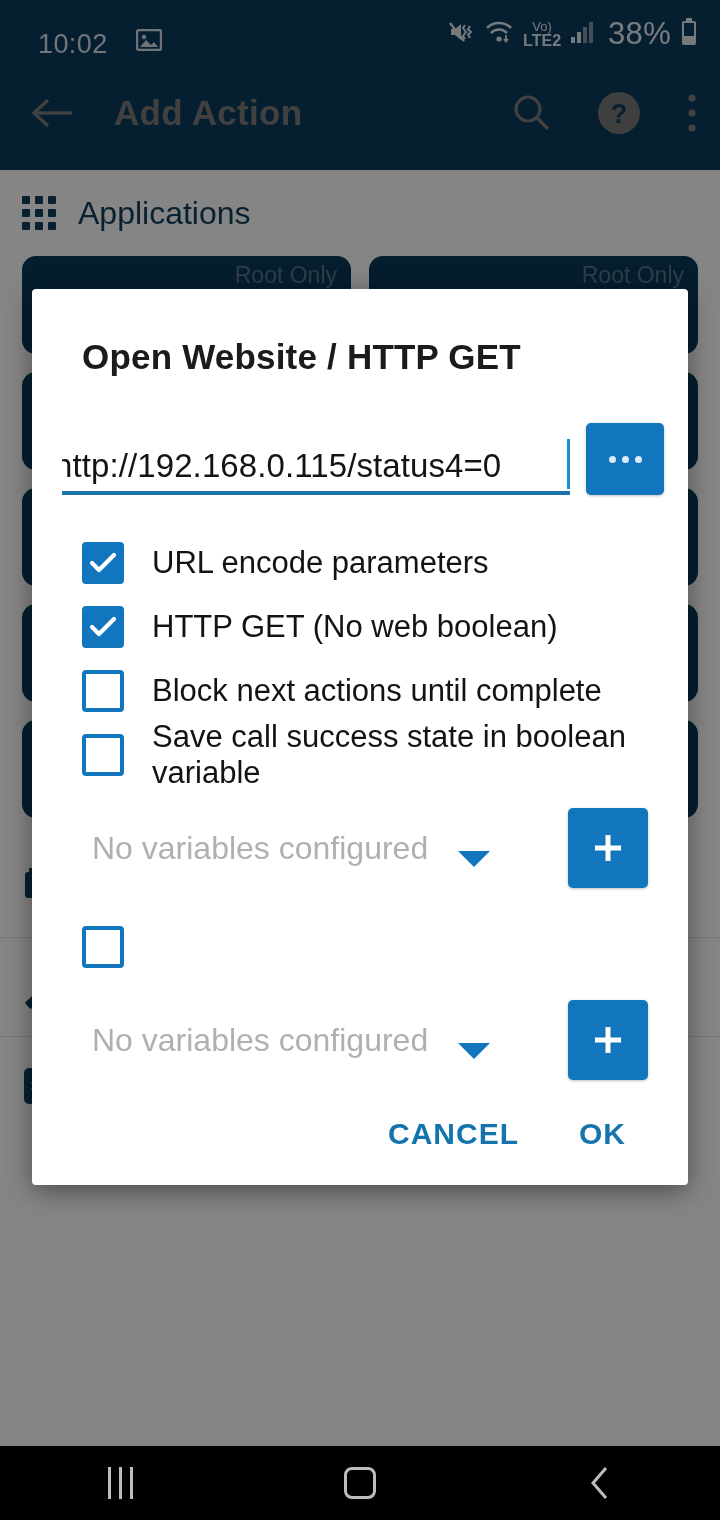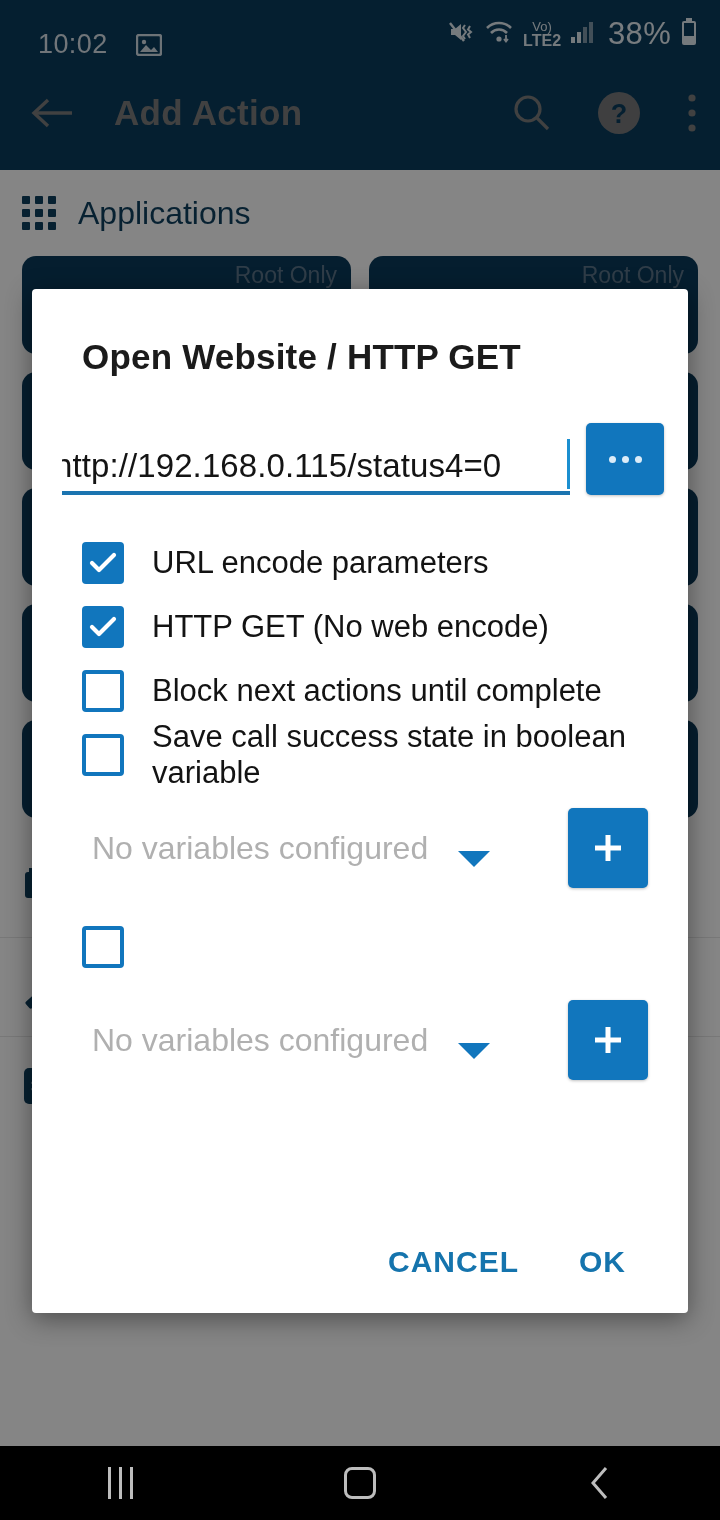--- a/index.html
+++ b/index.html
@@ -19,21 +19,21 @@
   
   #statusbar {
     position: absolute; top: 0; left: 0;
     width: 720px; height: 68px;
     background: #0a3c5c;
     display: flex; align-items: center;
     padding: 0 22px 0 38px;
     color: #cfd9e0;
   }
   #clock { font-size: 27px; letter-spacing: .4px; color: #d5dee5; }
-  .sb-left { display: flex; align-items: flex-end; gap: 28px; margin-top: 21px; }
+  .sb-left { display: flex; align-items: flex-start; gap: 28px; margin-top: 21px; }
   .sb-right { margin-left: auto; display: flex; align-items: center; gap: 9px; }
   .sb-ico { display: block; }
   #battpct { font-size: 31px; color: #e2eaf0; margin-left: 3px; letter-spacing: .3px; }
 
   
   #toolbar {
     position: absolute; top: 68px; left: 0;
     width: 720px; height: 102px;
     background: #0a3c5c;
     display: flex; align-items: center;
@@ -89,21 +89,21 @@
   #scrim {
     position: absolute; top: 0; left: 0;
     width: 720px; height: 1446px;
     background: rgba(0,0,0,0.47);
     pointer-events: none;
   }
 
   
   #dialog {
     position: absolute; left: 32px; top: 289px;
-    width: 656px; height: 1024px;
+    width: 656px; height: 896px;
     background: #ffffff; border-radius: 4px;
     box-shadow: 0 6px 26px rgba(0,0,0,0.42);
     overflow: hidden;
   }
   #dlg-title {
     font-size: 35px; font-weight: bold; color: #1b1b1b;
     padding: 48px 0 0 50px; letter-spacing: .2px;
   }
 
   #url-row {
@@ -384,21 +384,21 @@
       </span>
       <span class="cb-label">URL encode parameters</span>
     </div>
 
     <div class="cb-row">
       <span class="cb on">
         <svg width="28" height="22" viewBox="0 0 28 22">
             <polyline points="3,11 10,18 25,3" fill="none" stroke="#fff" stroke-width="4.2" stroke-linecap="round" stroke-linejoin="round"></polyline>
           </svg>
       </span>
-      <span class="cb-label">HTTP GET (No web encode)</span>
+      <span class="cb-label">HTTP GET (No web boolean)</span>
     </div>
 
     <div class="cb-row">
       <span class="cb off"></span>
       <span class="cb-label">Block next actions until complete</span>
     </div>
 
     <div class="cb-row">
       <span class="cb off"></span>
       <span class="cb-label">Save call success state in boolean variable</span>

